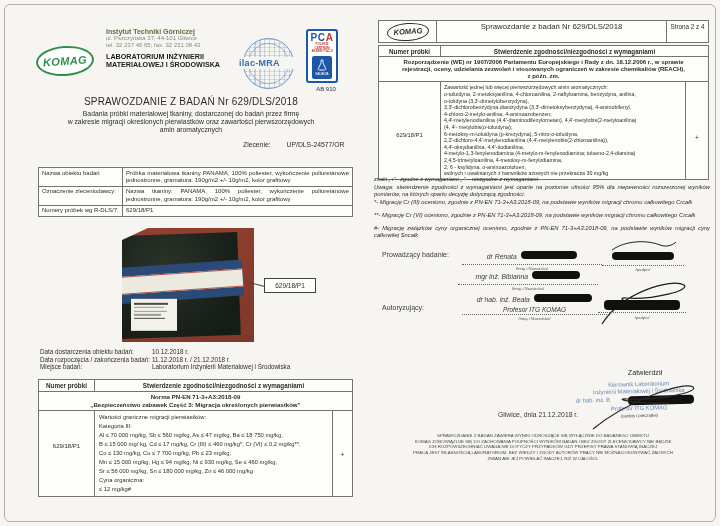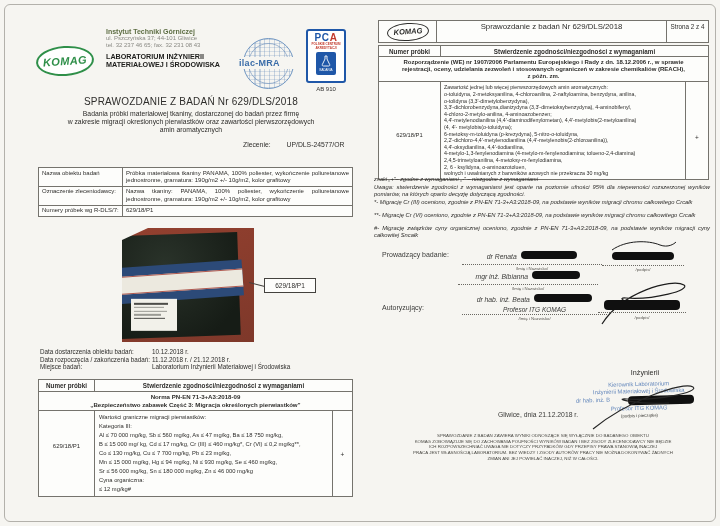--- a/index.html
+++ b/index.html
@@ -19,21 +19,21 @@
   .inst{left:106px;top:28px;width:154px;text-align:left;}
   .inst-name{font-size:7px;color:#5e6e44;font-weight:bold;}
   .inst-addr{font-size:6px;color:#8a8a84;line-height:7px;}
   .lab-name{font-size:7.2px;color:#1d1d1b;font-weight:bold;margin-top:4px;line-height:8.4px;}
   .ilac{left:243px;top:38px;width:49px;height:49px;border-radius:50%;border:1px solid #7096c2;
     background:repeating-linear-gradient(90deg, rgba(90,130,180,.30) 0 1.5px, rgba(255,255,255,0) 1.5px 5px),
                repeating-linear-gradient(0deg, rgba(90,130,180,.22) 0 1px, rgba(255,255,255,0) 1px 4px);}
   .ilac::before{content:"";position:absolute;inset:4px;border-radius:50%;border:1px solid rgba(90,130,180,.55);}
   .ilac-band{position:absolute;left:-5px;right:-5px;top:18px;height:12px;background:#f6f5f1;display:flex;align-items:center;justify-content:flex-start;}
   .ilac-band span{color:#3a6ca8;font-weight:bold;font-size:9px;letter-spacing:.3px;}
-  .pca{left:306px;top:29px;width:40px;height:54px;border:2px solid #1f57a8;border-radius:3px;background:#fff;box-sizing:border-box;text-align:center;padding-top:2px;}
+  .pca{left:306px;top:29px;width:32px;height:54px;border:2px solid #1f57a8;border-radius:3px;background:#fff;box-sizing:border-box;text-align:center;padding-top:2px;}
   .pca-word{font-weight:bold;font-size:10px;letter-spacing:.6px;color:#1f57a8;line-height:10px;}
   .pca-word .a{color:#c23b2e;}
   .pca-sub{font-size:3px;color:#c23b2e;line-height:3.5px;font-weight:bold;}
   .pca-badge{width:20px;height:23px;margin:2px auto 0;background:#1f57a8;border-radius:2px;display:flex;flex-direction:column;align-items:center;justify-content:center;}
   .pca-badge .bw{color:#fff;font-size:3px;line-height:4px;}
   .ab910{left:306px;top:86px;width:40px;text-align:center;font-size:6px;color:#333;}
 
   
   .title1{left:30px;top:96px;width:322px;font-size:10px;letter-spacing:.2px;}
   .subtitle1{left:30px;top:110px;width:322px;font-size:6.8px;line-height:8.2px;}
@@ -323,21 +323,21 @@
   </div>
   <div class="abs" style="left:596px;top:278px;width:95px;height:44px;">
     <svg class="abs" style="left:0;top:-2px;" width="98" height="52" viewBox="0 0 98 52">
       <path d="M6 48 C 26 16, 76 2, 88 9 C 95 14, 58 24, 30 22 C 18 21, 34 30, 60 29" fill="none" stroke="#1c1c1c" stroke-width="1.2"></path>
       </svg>
     <span class="redact abs" style="left:8px;top:22px;width:76px;height:10px;"></span>
     <div class="abs sigline" style="left:2px;top:33px;width:88px;"></div>
     <div class="abs sigcap" style="left:2px;top:36px;width:88px;text-align:center;">/podpis/</div>
   </div>
 
-  <div class="abs approved b c">Inżynierii</div>
+  <div class="abs approved b c">Zatwierdził</div>
 
   <div class="abs stamp c">
     <div class="s1 ml">Kierownik Laboratorium
 Inżynierii Materiałowej i Środowiska</div>
     <div class="nrow">
       <span style="position:absolute;left:6px;">dr hab. inż. B</span>
       <span class="redact"></span>
     </div>
     <div class="s1">Profesor ITG KOMAG</div>
     <div class="cap">(podpis i pieczątka)</div>

